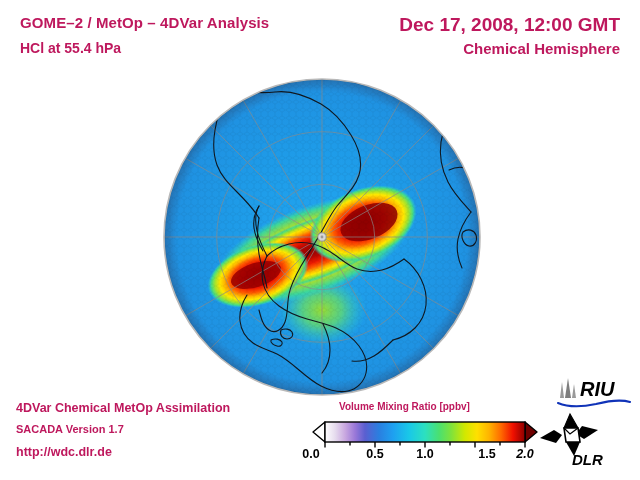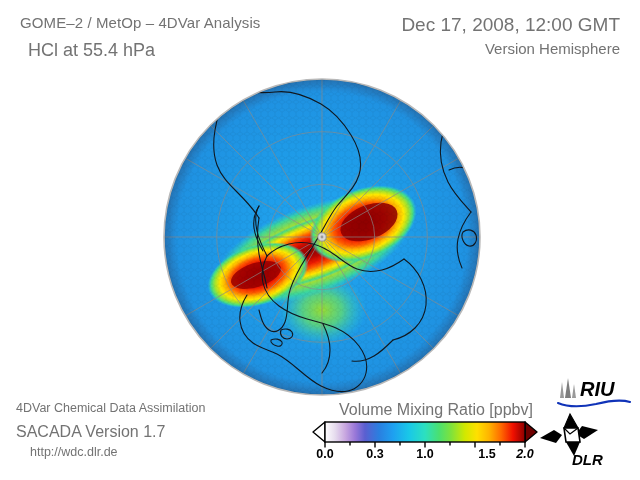--- a/index.html
+++ b/index.html
@@ -2,58 +2,58 @@
 <html><head>
 <meta charset="utf-8">
 <style>
   html,body{margin:0;padding:0;}
   body{
     width:640px;height:480px;position:relative;overflow:hidden;
     background:#ffffff;
     font-family:"Liberation Sans",sans-serif;
     -webkit-font-smoothing:antialiased;
   }
-  .txt{position:absolute;color:#737373;font-weight:normal;white-space:nowrap;}
+  .txt{position:absolute;color:#be185d;font-weight:bold;white-space:nowrap;}
 
   
   #title-line1{left:20px;top:14px;font-size:15px;letter-spacing:0.1px;}
-  #title-line2{left:28px;top:40px;font-size:18px;}
+  #title-line2{left:20px;top:40px;font-size:14px;}
   #date-line{right:20px;top:14px;font-size:19px;}
   #hemi-line{right:20px;top:40px;font-size:15px;}
 
   
   #foot1{left:16px;top:401px;font-size:12.5px;}
-  #foot2{left:16px;top:423px;font-size:16px;}
-  #foot3{left:16px;top:445px;font-size:12.5px;margin-left:14px;}
+  #foot2{left:16px;top:423px;font-size:11px;}
+  #foot3{left:16px;top:445px;font-size:12.5px;}
 
   
   #globe-wrap{position:absolute;left:163px;top:78px;width:318px;height:318px;}
   #globe-svg{display:block;width:318px;height:318px;}
 
   
-  #cbar-title{left:339px;top:401px;font-size:16px;}
+  #cbar-title{left:339px;top:401px;font-size:10px;}
   #cbar-wrap{position:absolute;left:311px;top:420px;width:228px;height:24px;}
   #cbar-svg{display:block;}
   #cbar-ticks{position:absolute;left:300px;top:447px;width:250px;height:20px;}
   #cbar-ticks span{
     position:absolute;font-size:12.5px;font-weight:bold;color:#000;
     transform:translateX(-50%);
   }
 
   
   #riu-logo{position:absolute;left:556px;top:376px;width:76px;height:34px;}
   #dlr-logo{position:absolute;left:534px;top:412px;width:74px;height:56px;font-style:italic;}
 </style>
 </head>
 <body>
 
 <div class="txt" id="title-line1">GOME–2 / MetOp – 4DVar Analysis</div>
 <div class="txt" id="title-line2">HCl at 55.4 hPa</div>
 <div class="txt" id="date-line">Dec 17, 2008, 12:00 GMT</div>
-<div class="txt" id="hemi-line">Version Hemisphere</div>
+<div class="txt" id="hemi-line">Chemical Hemisphere</div>
 
 <div id="globe-wrap">
   <svg id="globe-svg" viewBox="0 0 318 318">
     <defs>
       <clipPath id="diskClip">
           <circle cx="159" cy="159" r="158"></circle>
         </clipPath>
 
       <radialGradient id="bgField" cx="50%" cy="50%" r="52%">
         <stop offset="0%" stop-color="#22a6f0"></stop>
@@ -201,21 +201,21 @@
 
     <circle cx="159" cy="159" r="158" fill="none" stroke="#b9b9b9" stroke-width="1.6"></circle>
 
     <g>
       <circle cx="159" cy="159" r="4.2" fill="#d8d8d8" stroke="#8a8a8a" stroke-width="0.9"></circle>
       <circle cx="159" cy="159" r="1.4" fill="#9a9a9a"></circle>
     </g>
   </svg>
 </div>
 
-<div class="txt" id="foot1">4DVar Chemical Data Assimilation</div>
+<div class="txt" id="foot1">4DVar Chemical MetOp Assimilation</div>
 <div class="txt" id="foot2">SACADA Version 1.7</div>
 <div class="txt" id="foot3">http://wdc.dlr.de</div>
 
 <div class="txt" id="cbar-title">Volume Mixing Ratio [ppbv]</div>
 
 <div id="cbar-wrap" style="height: 30px;">
   <svg id="cbar-svg" width="228" height="30" viewBox="0 0 228 30">
     <defs>
       <linearGradient id="cbGrad" x1="0" y1="0" x2="1" y2="0">
           <stop offset="0%" stop-color="#ffffff"></stop>
@@ -256,22 +256,22 @@
         <line x1="114" x2="114" y1="22" y2="27.5"></line>
         <line x1="139" x2="139" y1="22" y2="25.5"></line>
         <line x1="164" x2="164" y1="22" y2="27.5"></line>
         <line x1="189" x2="189" y1="22" y2="25.5"></line>
         <line x1="214" x2="214" y1="22" y2="27.5"></line>
       </g>
   </svg>
 </div>
 
 <div id="cbar-ticks">
-    <span style="left: 25px; top: 0px; text-align: right;">0.0</span>
-    <span style="left: 75px; top: 0px;">0.3</span>
+    <span style="left: 11px; top: 0px; text-align: right;">0.0</span>
+    <span style="left: 75px; top: 0px;">0.5</span>
     <span style="left: 125px; top: 0px;">1.0</span>
     <span style="left: 175px; top: 0px; margin-left: 12px;">1.5</span>
     <span style="left: 225px; top: 0px; font-style: italic;">2.0</span>
   </div>
 
 <div id="riu-logo">
   <svg width="76" height="34" viewBox="0 0 76 34">
 
     <g>
       <path d="M4 22 L6 6 L8 22 Z" fill="#9a9a9a"></path>

